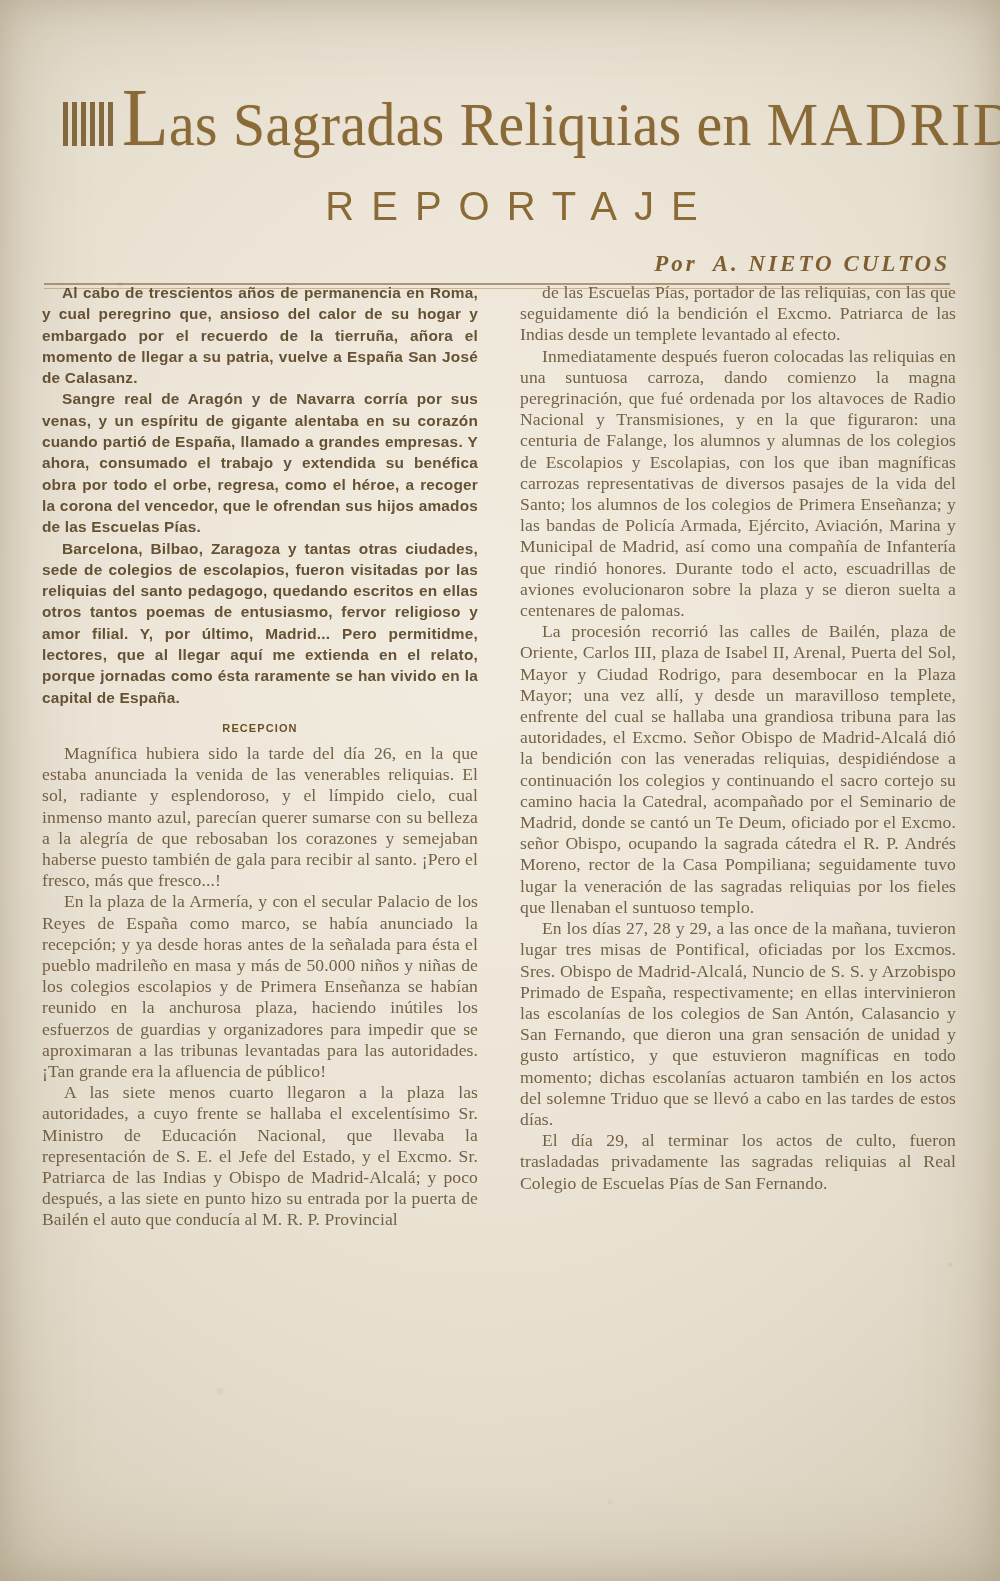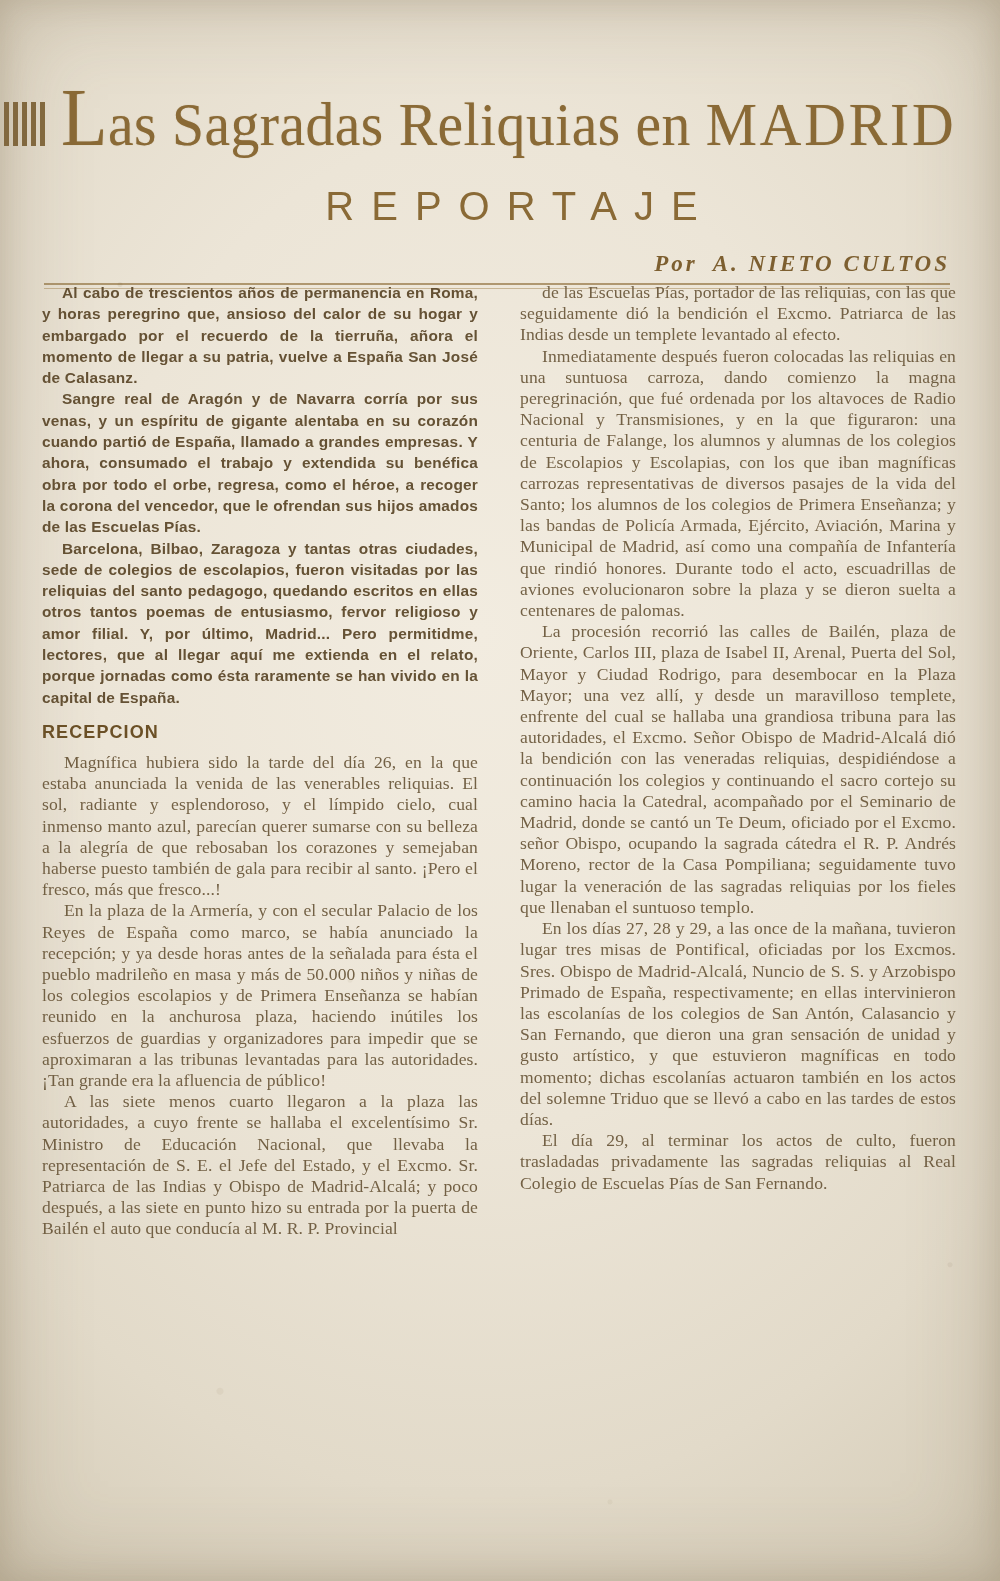--- a/index.html
+++ b/index.html
@@ -44,22 +44,22 @@
   .masthead {
     position: absolute;
     left: 0; right: 0;
     top: 78px;
     padding: 0 44px;
     box-sizing: border-box;
   }
   .title-row {
     display: flex;
     align-items: flex-end;
-    justify-content: center;
-    gap: 16px;
+    justify-content: flex-start;
+    gap: 9px;
     padding-left: 19px;
   }
   .barcode-mark {
     display: flex;
     gap: 4px;
     margin-bottom: 12px;
     flex: 0 0 auto;
   }
   .barcode-mark i {
     display: block;
@@ -163,23 +163,23 @@
     text-align: justify;
     margin: 0;
     text-indent: 22px;
     letter-spacing: .1px;
     opacity: .93;
   }
   .sec-head {
     font-family: "Liberation Sans", "DejaVu Sans", sans-serif;
     font-weight: bold;
     color: #6b5026;
-    font-size: 18px;
+    font-size: 11px;
     letter-spacing: 1.1px;
-    text-align: left;
+    text-align: center;
     margin: 14px 0 9px 0;
   }
   .sec-head.cultos { margin-top: 17px; margin-bottom: 10px; }
 </style>
 </head>
 <body>
 
 <div class="page">
 
   <div class="masthead">
@@ -204,21 +204,21 @@
       <span class="byline">A. NIETO CULTOS</span>
       <div class="rule"></div>
       <div class="rule thin"></div>
     </div>
   </div>
 
   <div class="columns">
 
     <div class="col left">
       <div class="lead">
-        <p>Al cabo de trescientos años de permanencia en Roma, y horas peregrino que, ansioso del calor de su hogar y embargado por el recuerdo de la tierruña, añora el momento de llegar a su patria, vuelve a España San José de Calasanz.</p>
+        <p>Al cabo de trescientos años de permanencia en Roma, y cual peregrino que, ansioso del calor de su hogar y embargado por el recuerdo de la tierruña, añora el momento de llegar a su patria, vuelve a España San José de Calasanz.</p>
         <p>Sangre real de Aragón y de Navarra corría por sus venas, y un espíritu de gigante alentaba en su corazón cuando partió de España, llamado a grandes empresas. Y ahora, consumado el trabajo y extendida su benéfica obra por todo el orbe, regresa, como el héroe, a recoger la corona del vencedor, que le ofrendan sus hijos amados de las Escuelas Pías.</p>
         <p>Barcelona, Bilbao, Zaragoza y tantas otras ciudades, sede de colegios de escolapios, fueron visitadas por las reliquias del santo pedagogo, quedando escritos en ellas otros tantos poemas de entusiasmo, fervor religioso y amor filial. Y, por último, Madrid... Pero permitidme, lectores, que al llegar aquí me extienda en el relato, porque jornadas como ésta raramente se han vivido en la capital de España.</p>
       </div>
 
       <div class="sec-head">RECEPCION</div>
 
       <div class="body">
         <p>Magnífica hubiera sido la tarde del día 26, en la que estaba anunciada la venida de las venerables reliquias. El sol, radiante y esplendoroso, y el límpido cielo, cual inmenso manto azul, parecían querer sumarse con su belleza a la alegría de que rebosaban los corazones y semejaban haberse puesto también de gala para recibir al santo. ¡Pero el fresco, más que fresco...!</p>
         <p>En la plaza de la Armería, y con el secular Palacio de los Reyes de España como marco, se había anunciado la recepción; y ya desde horas antes de la señalada para ésta el pueblo madrileño en masa y más de 50.000 niños y niñas de los colegios escolapios y de Primera Enseñanza se habían reunido en la anchurosa plaza, haciendo inútiles los esfuerzos de guardias y organizadores para impedir que se aproximaran a las tribunas levantadas para las autoridades. ¡Tan grande era la afluencia de público!</p>
         <p>A las siete menos cuarto llegaron a la plaza las autoridades, a cuyo frente se hallaba el excelentísimo Sr. Ministro de Educación Nacional, que llevaba la representación de S. E. el Jefe del Estado, y el Excmo. Sr. Patriarca de las Indias y Obispo de Madrid-Alcalá; y poco después, a las siete en punto hizo su entrada por la puerta de Bailén el auto que conducía al M. R. P. Provincial</p>

